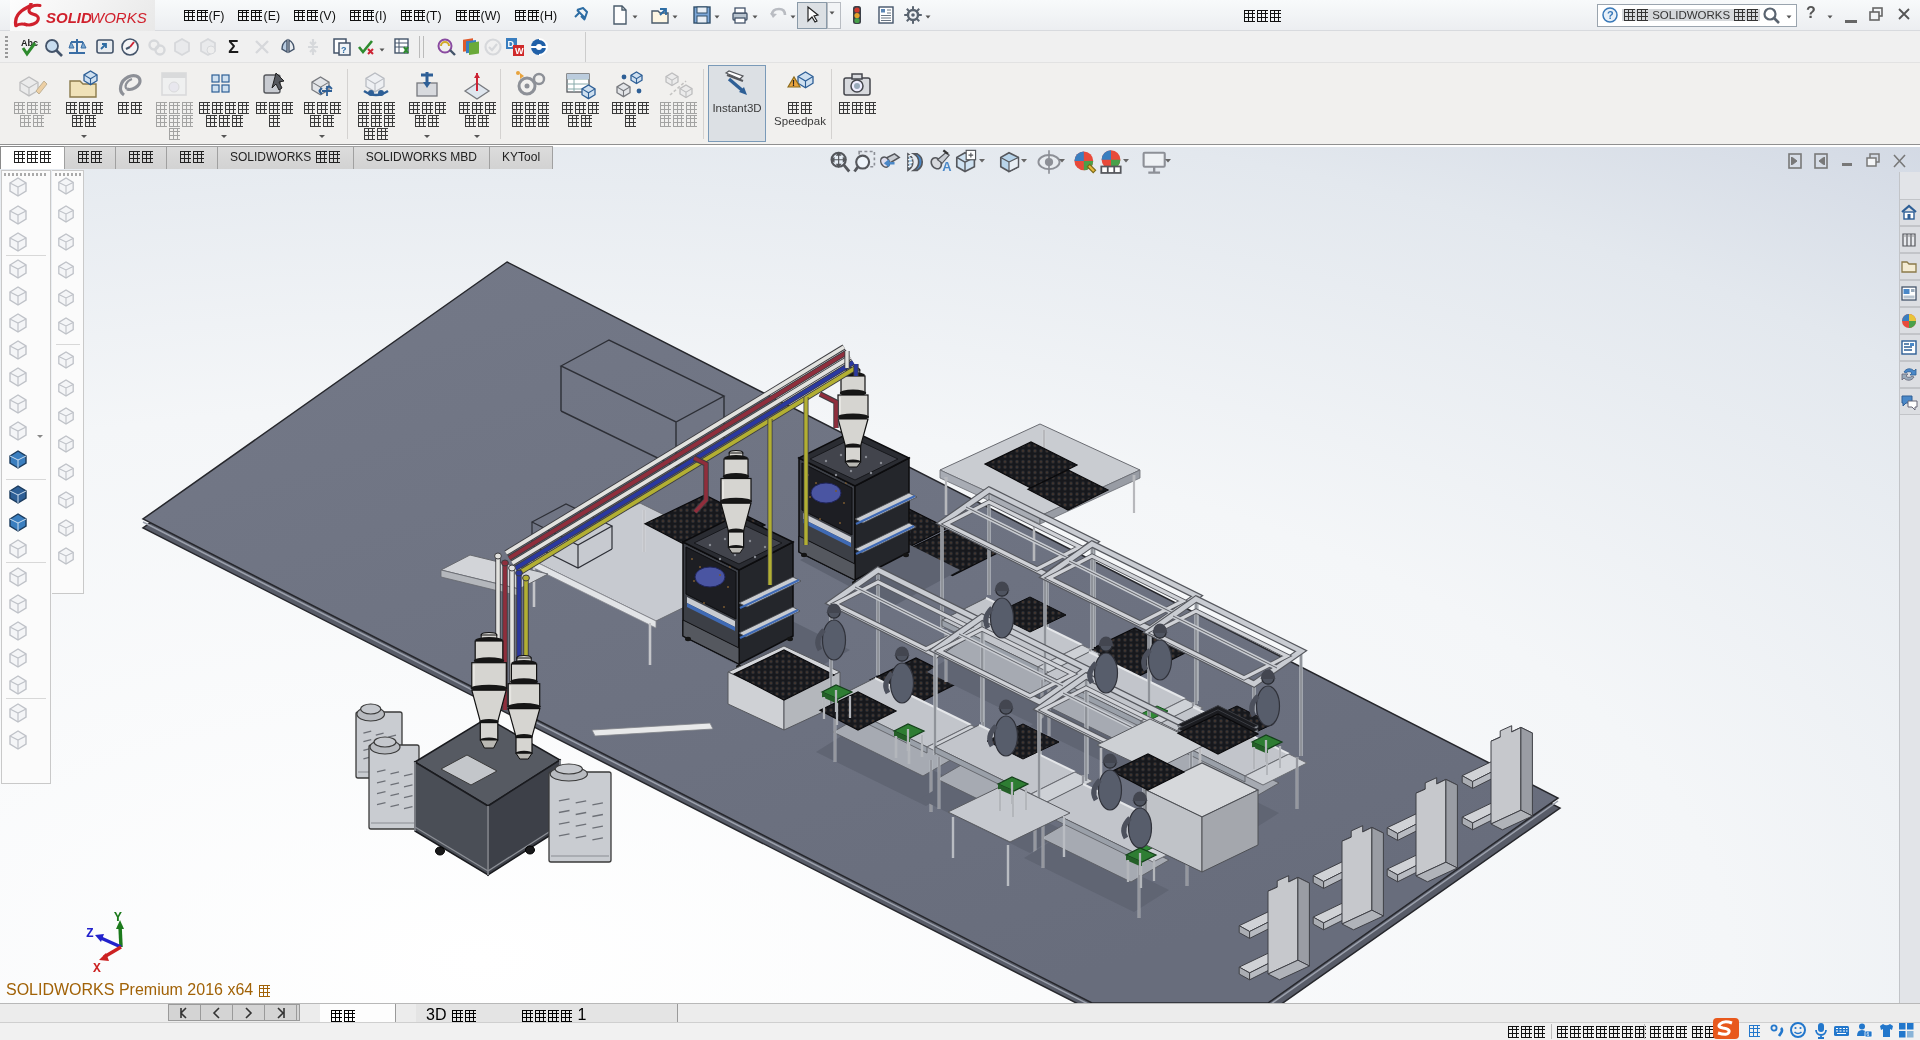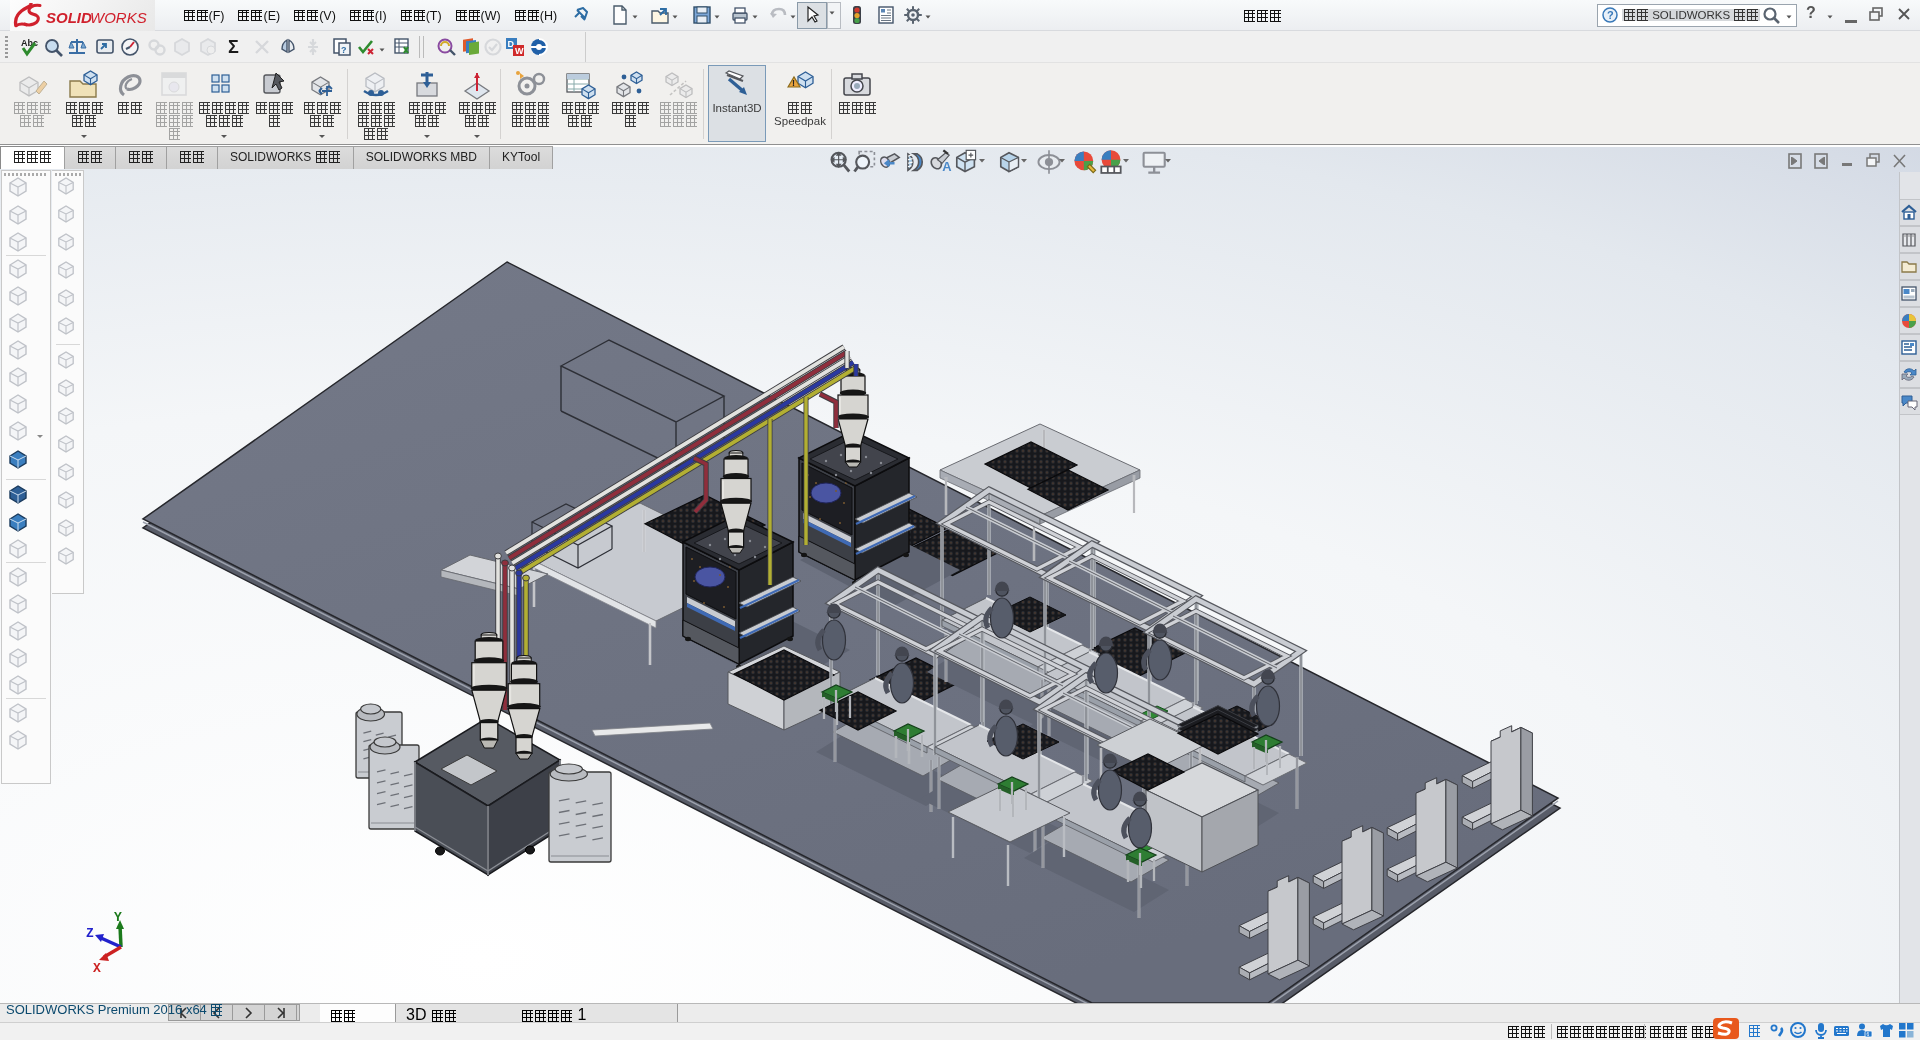--- a/index.html
+++ b/index.html
@@ -1262,24 +1262,24 @@
       <path d="M10 3 L5 8 L10 13" fill="none" stroke="#333" stroke-width="1.6"></path>
     </svg>
     <svg width="32" height="15" viewBox="0 0 15 15" style="border-right:1px solid #9a9a9a">
       <path d="M5 3 L10 8 L5 13" fill="none" stroke="#333" stroke-width="1.6"></path>
     </svg>
     <svg width="32" height="15" viewBox="0 0 15 15" style="border-right:1px solid #9a9a9a">
       <path d="M5 3 L10 8 L5 13 M11 3 v10" fill="none" stroke="#333" stroke-width="1.6"></path>
     </svg>
   </div>
 <div class="abs btab act" style="left:320px;width:76px"><i class="c"></i><i class="c"></i></div>
-<div class="abs btab" style="left:396px;width:127px">3D <i class="c"></i><i class="c"></i></div>
+<div class="abs btab" style="left:416px;width:127px">3D <i class="c"></i><i class="c"></i></div>
 <div class="abs btab" style="left:511px;width:167px"><i class="c"></i><i class="c"></i><i class="c"></i><i class="c"></i> 1</div>
 <div class="abs statusbar"></div>
-<div class="abs" style="left:6px;top:1002px;font-size:13px;color:#0c4a6e">SOLIDWORKS Premium 2016 x64 <i class="c"></i></div>
+<div class="abs" style="left:6px;top:981px;font-size:16px;color:#a16207">SOLIDWORKS Premium 2016 x64 <i class="c"></i></div>
 <div class="abs" style="left:1507px;top:1025px;font-size:12px;color:#111"><i class="c"></i><i class="c"></i><i class="c"></i></div>
 <div class="abs" style="left:1551px;top:1024px;width:1px;height:15px;background:#bbb"></div>
 <div class="abs" style="left:1556px;top:1025px;font-size:12px;color:#111"><i class="c"></i><i class="c"></i><i class="c"></i><i class="c"></i><i class="c"></i><i class="c"></i><i class="c"></i></div>
 <div class="abs" style="left:1644px;top:1024px;width:1px;height:15px;background:#bbb"></div>
 <div class="abs" style="left:1649px;top:1025px;font-size:12px;color:#111"><i class="c"></i><i class="c"></i><i class="c"></i> <i class="c"></i><i class="c"></i><i class="c"></i></div>
 <svg class="abs" style="left:1712px;top:1017px" width="30" height="23" viewBox="0 0 30 23">
 <rect x="1" y="1" width="26" height="21" rx="4" fill="#e8581c"></rect>
 <path d="M20 6 q-8 -3 -12 1 q-3 3 3 4 q7 1 6 4 q-1 4 -11 1" stroke="#fff" stroke-width="3" fill="none"></path>
   </svg>
 <div class="abs" style="left:1748px;top:1021px;font-size:15px;font-weight:bold;color:#2277cc"><i class="c"></i></div>

